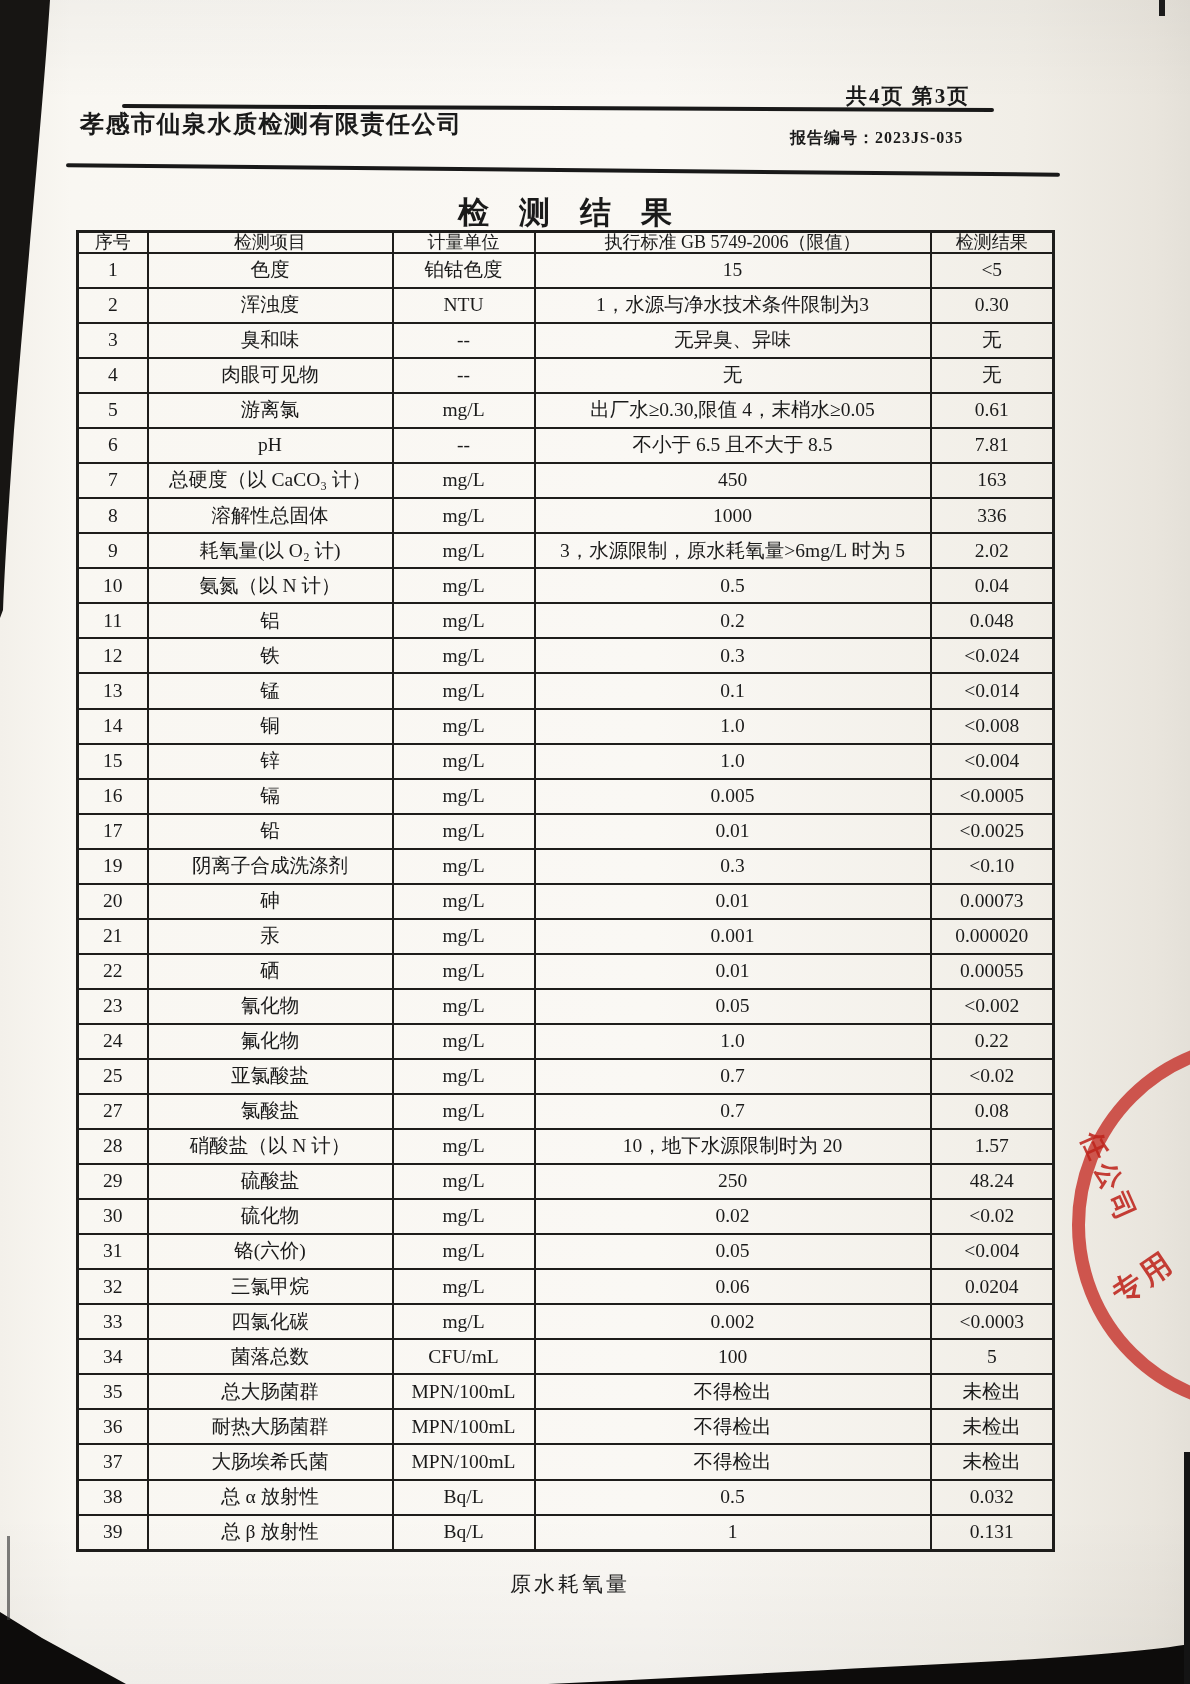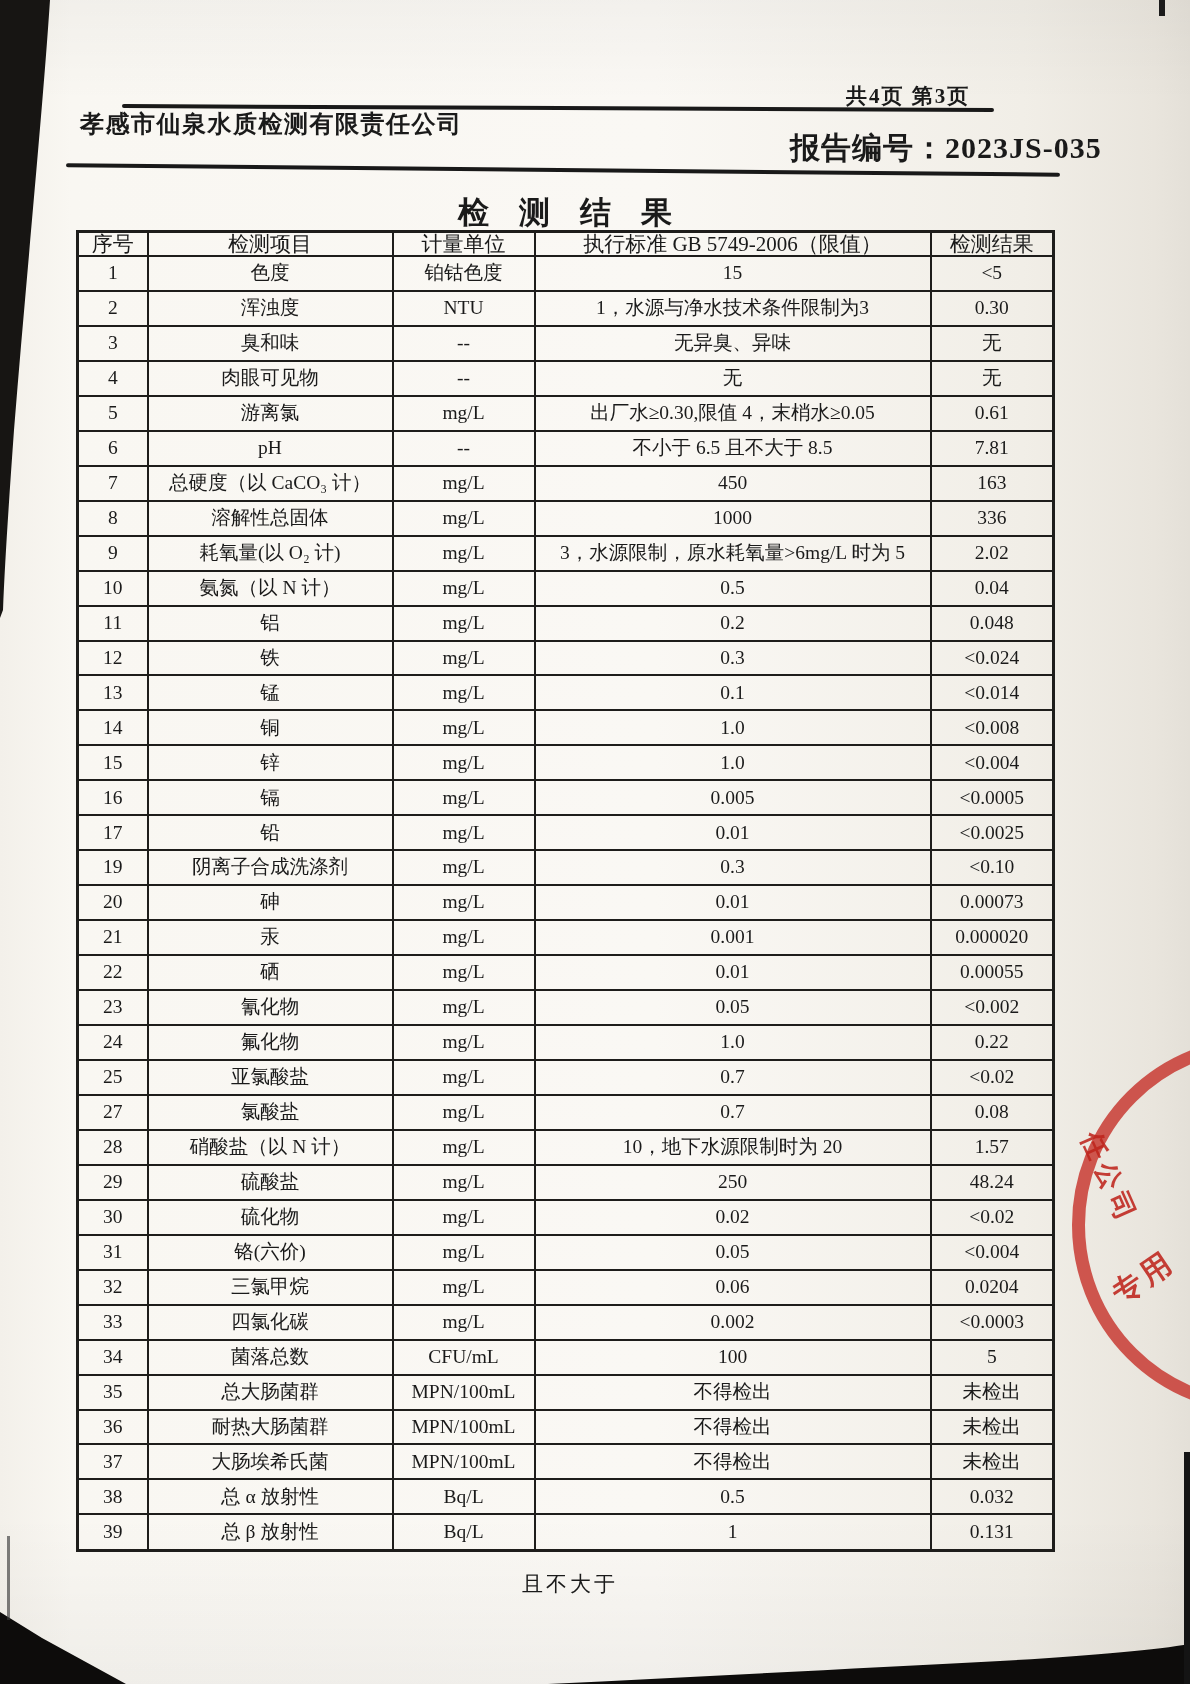--- a/index.html
+++ b/index.html
@@ -10,34 +10,34 @@
          linear-gradient(90deg,#f3f0ea 0%,#f9f7f2 6%,#faf8f4 55%,#f1eee7 86%,#e9e5dd 97%,#e4e0d8 100%),
          #f8f6f1;}
   .sheet:after{content:"";position:absolute;inset:0;
        background:linear-gradient(180deg,rgba(0,0,0,.03) 0%,rgba(0,0,0,0) 6%,rgba(0,0,0,0) 90%,rgba(0,0,0,.04) 100%);}
   .page-info{position:absolute;top:82px;left:846px;width:150px;
        font-size:21px;font-weight:700;letter-spacing:2px;white-space:nowrap;}
   .rule1{position:absolute;left:122px;top:106px;width:872px;height:4px;background:#191919;
        transform:rotate(0.25deg);border-radius:2px;}
   .company{position:absolute;left:80px;top:108px;font-family:"Liberation Sans",sans-serif;
        font-weight:700;font-size:24px;letter-spacing:1.5px;white-space:nowrap;}
-  .report-no{position:absolute;left:790px;top:128px;font-size:30px;font-weight:700;
+  .report-no{position:absolute;left:790px;top:128px;font-size:16px;font-weight:700;
        letter-spacing:1px;white-space:nowrap;}
   .rule2{position:absolute;left:66px;top:168px;width:994px;height:4px;background:#191919;
        transform:rotate(0.55deg);border-radius:2px;}
   .title{position:absolute;left:0;top:192px;width:1130px;text-align:center;
        font-size:31px;font-weight:700;}
   .title span{letter-spacing:30px;margin-right:-30px;}
   table.results{position:absolute;left:76px;top:230px;width:976px;height:1322px;
        border-collapse:collapse;table-layout:fixed;background:transparent;}
   table.results th,table.results td{border:2px solid #1e1d1b;text-align:center;
        vertical-align:middle;padding:0 2px;font-weight:400;overflow:hidden;
        font-size:19.5px;line-height:1.05;white-space:nowrap;}
   table.results{border:3px solid #1e1d1b;}
-  table.results th{font-size:21px;margin-top:40px;}
+  table.results th{font-size:18px;margin-top:40px;}
   .footer-note{position:absolute;left:0;top:1570px;width:1140px;text-align:center;
        font-size:21px;letter-spacing:3px;}
   .artifacts{position:absolute;inset:0;pointer-events:none;}
   .stamp-circle{position:absolute;left:1072px;top:1037px;width:376px;height:376px;
        box-sizing:border-box;border:13px solid rgba(197,48,40,.8);border-radius:50%;
        pointer-events:none;}
   .stamp-frag{position:absolute;color:rgba(190,36,28,.88);font-weight:700;
        white-space:nowrap;pointer-events:none;}
   .stamp-frag.f0{left:1106px;top:1126px;font-size:27px;letter-spacing:6px;
        transform:rotate(66deg);transform-origin:left top;}
@@ -329,21 +329,21 @@
       <tr>
         <td>39</td>
         <td>总 β 放射性</td>
         <td>Bq/L</td>
         <td>1</td>
         <td>0.131</td>
       </tr>
     </tbody>
 </table>
 
-<div class="footer-note">且不大于</div>
+<div class="footer-note">原水耗氧量</div>
 
 <div class="stamp-circle"></div>
 <div class="stamp-frag f0">任公司</div>
 <div class="stamp-frag f1">专用</div>
 
 <svg class="artifacts" width="1190" height="1684" viewBox="0 0 1190 1684">
   <path d="M0,0 L50,0 C42,120 26,280 14,430 C9,500 5,560 3,610 L0,618 Z" fill="#171513"></path>
   <rect x="1159" y="0" width="6" height="16" fill="#1b1b1b"></rect>
   <path d="M0,1612 L42,1638 L126,1684 L0,1684 Z" fill="#0d0c0b"></path>
   <path d="M548,1684 C700,1677 860,1668 1000,1661 C1090,1656 1155,1650 1190,1644 L1190,1684 Z" fill="#0d0c0b"></path>

